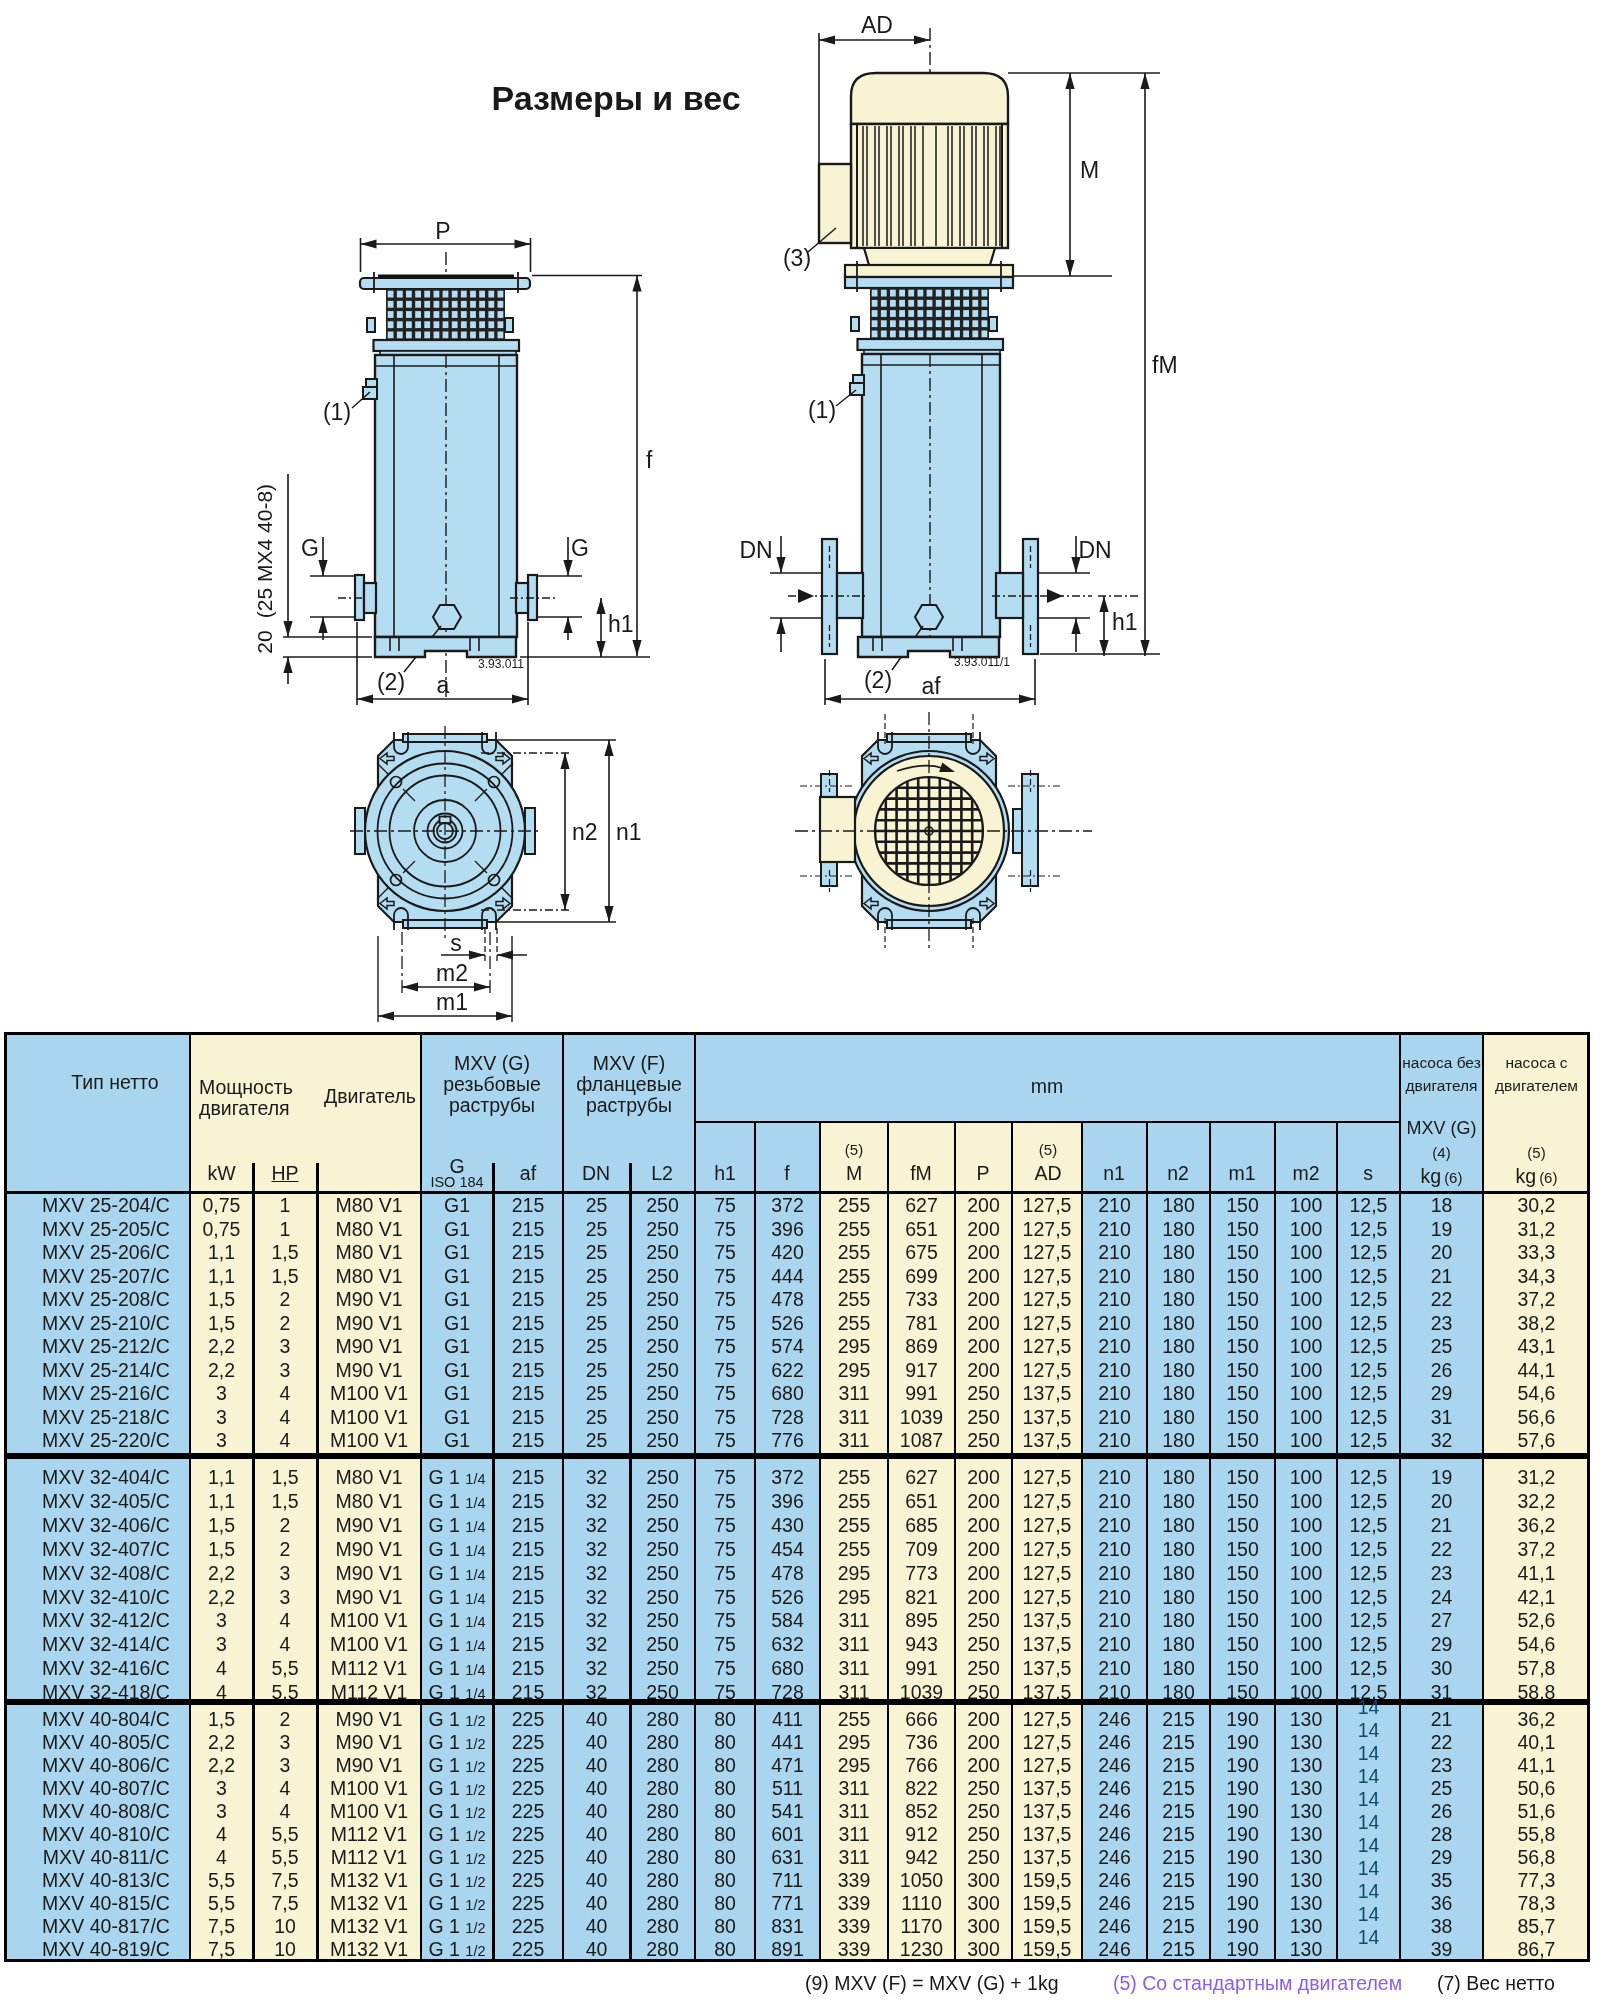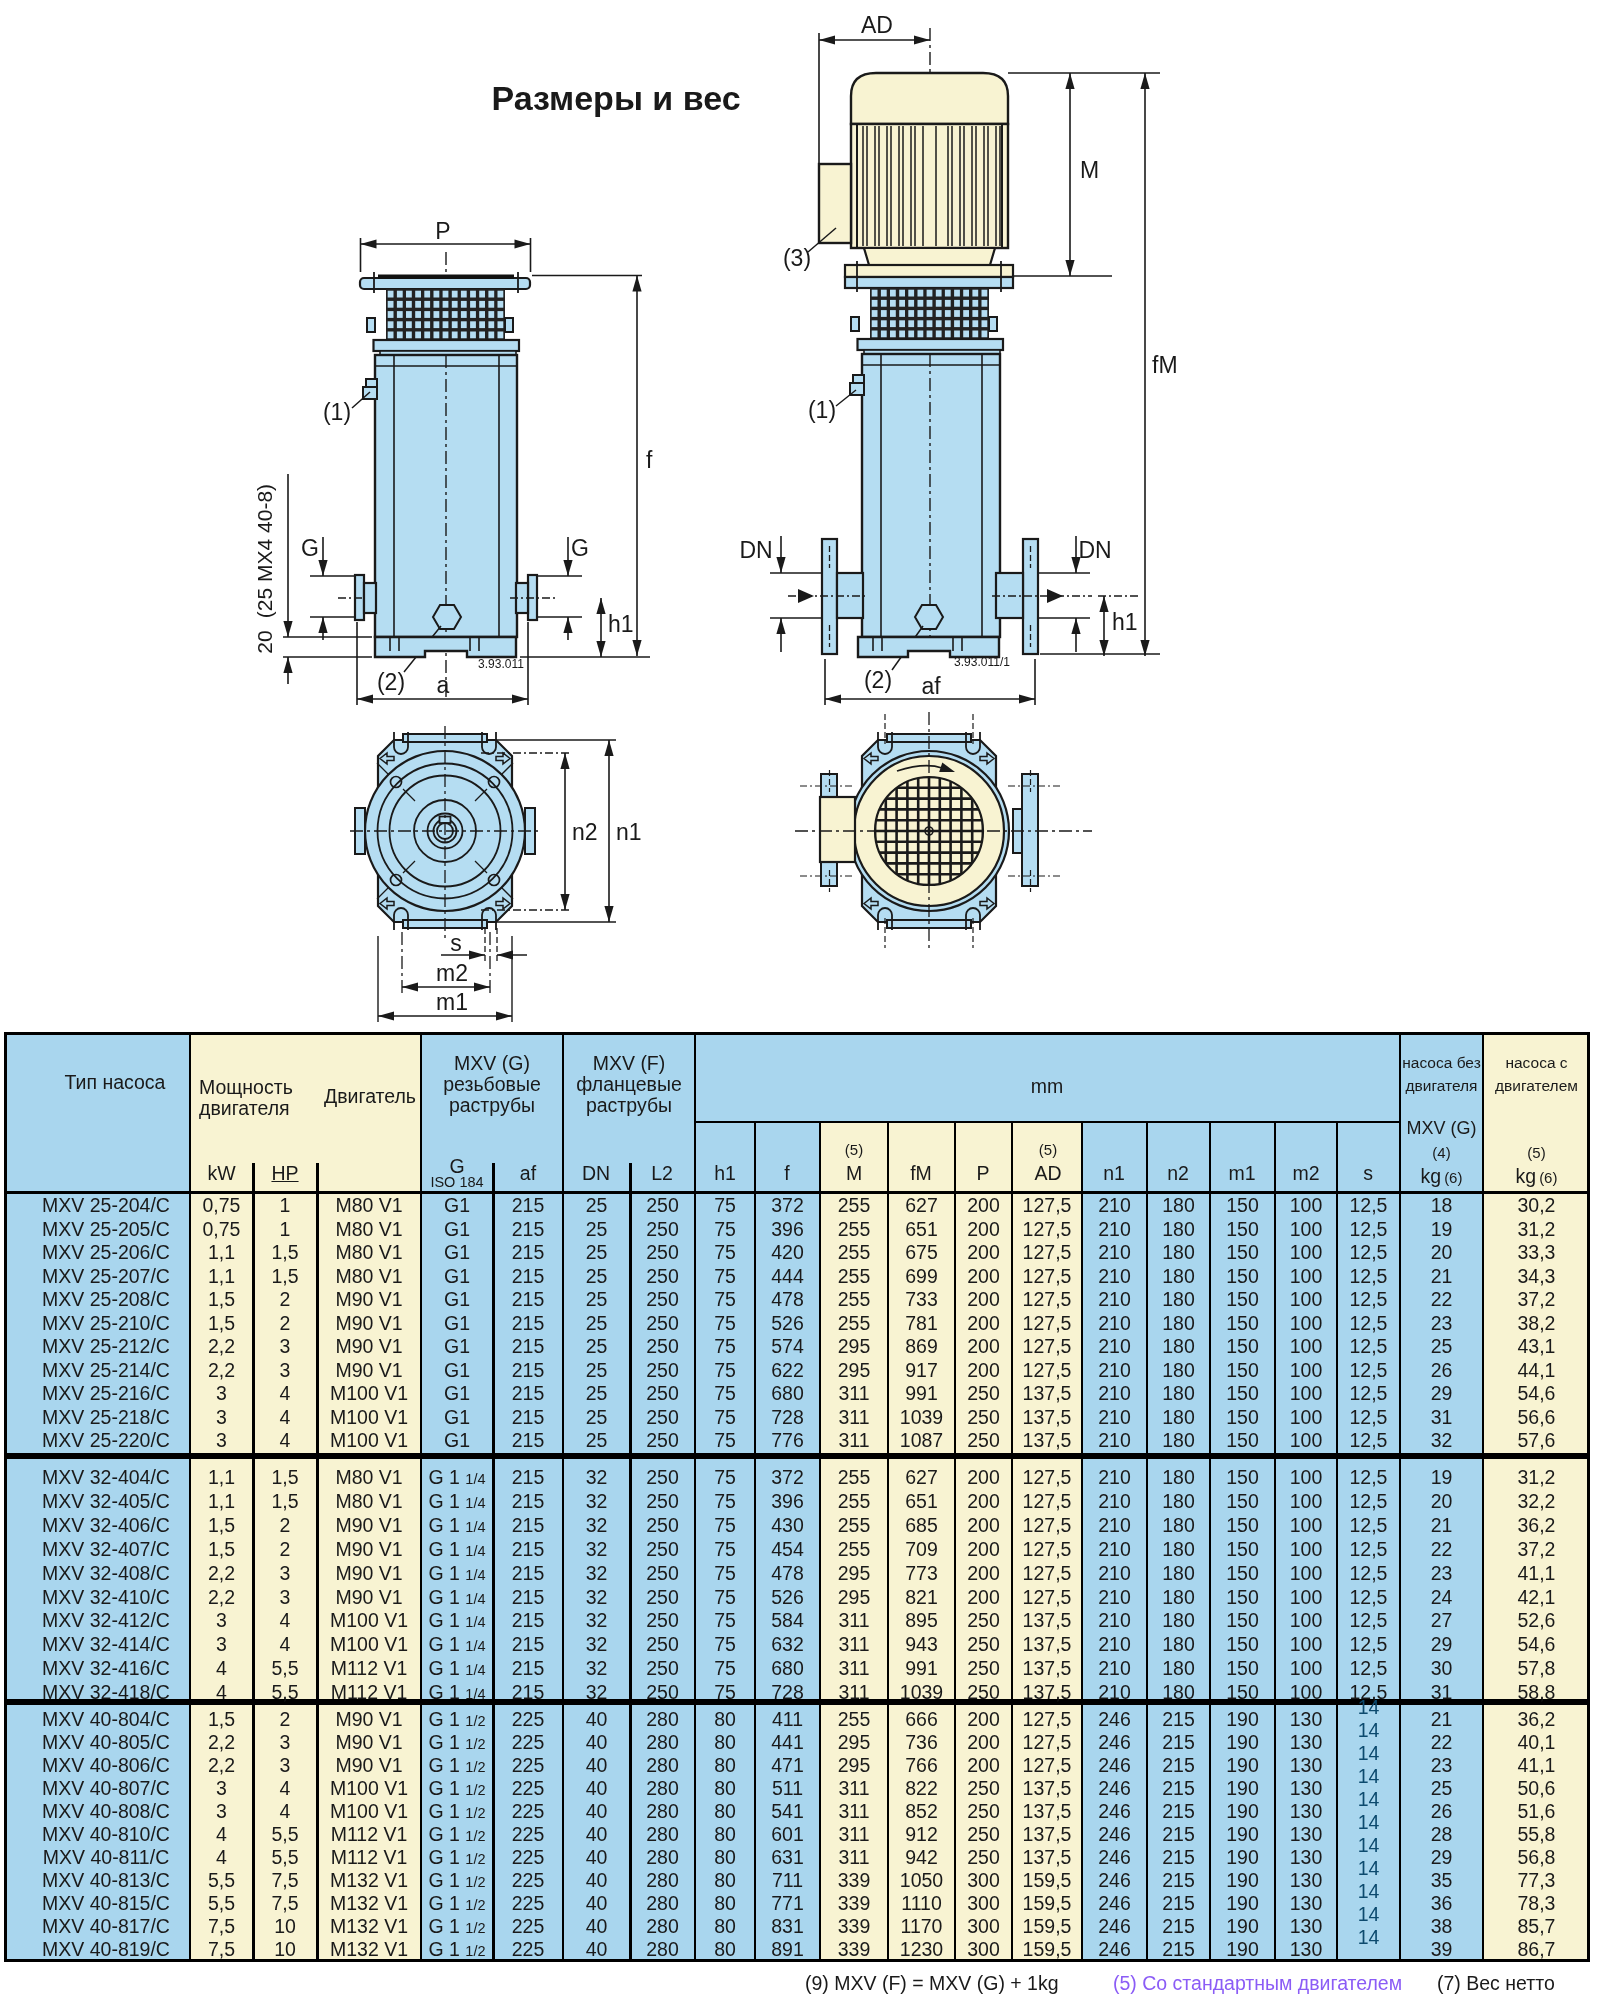--- a/index.html
+++ b/index.html
@@ -497,21 +497,21 @@
 <div style="position:absolute;left:1080.7px;top:1122px;width:2.6px;height:840px;background:#000;"></div>
 <div style="position:absolute;left:1145.7px;top:1122px;width:2.6px;height:840px;background:#000;"></div>
 <div style="position:absolute;left:1208.7px;top:1122px;width:2.6px;height:840px;background:#000;"></div>
 <div style="position:absolute;left:1273.7px;top:1122px;width:2.6px;height:840px;background:#000;"></div>
 <div style="position:absolute;left:1335.7px;top:1122px;width:2.6px;height:840px;background:#000;"></div>
 <div style="position:absolute;left:695px;top:1121px;width:705px;height:2.4px;background:#000;"></div>
 <div style="position:absolute;left:4px;top:1191px;width:1586px;height:2.6px;background:#000;"></div>
 <div style="position:absolute;left:4px;top:1453px;width:1586px;height:6px;background:#000;"></div>
 <div style="position:absolute;left:4px;top:1699px;width:1586px;height:6px;background:#000;"></div>
 <div style="position:absolute;left:4px;top:1032px;width:1586px;height:930px;border:3px solid #000;box-sizing:border-box;"></div>
-<div style="position:absolute;left:15.0px;top:1070.96px;width:200px;text-align:center;font-size:19.5px;line-height:23.4px;color:#1a1a1a;">Тип насоса</div>
+<div style="position:absolute;left:15.0px;top:1070.96px;width:200px;text-align:center;font-size:19.5px;line-height:23.4px;color:#1a1a1a;">Тип нетто</div>
 <div style="position:absolute;left:199px;top:1077px;font-size:19.5px;line-height:21px;color:#1a1a1a;">Мощность<br>двигателя</div>
 <div style="position:absolute;left:270.0px;top:1084.96px;width:200px;text-align:center;font-size:19.5px;line-height:23.4px;color:#1a1a1a;">Двигатель</div>
 <div style="position:absolute;left:421px;top:1053px;width:142px;text-align:center;font-size:19.5px;line-height:21px;color:#1a1a1a;">MXV (G)<br>резьбовые<br>раструбы</div>
 <div style="position:absolute;left:563px;top:1053px;width:132px;text-align:center;font-size:19.5px;line-height:21px;color:#1a1a1a;">MXV (F)<br>фланцевые<br>раструбы</div>
 <div style="position:absolute;left:947.0px;top:1074.96px;width:200px;text-align:center;font-size:19.5px;line-height:23.4px;color:#1a1a1a;">mm</div>
 <div style="position:absolute;left:121.5px;top:1162.8px;width:200px;text-align:center;font-size:19.5px;line-height:21.5px;color:#1a1a1a;white-space:nowrap;">kW</div>
 <div style="position:absolute;left:185.0px;top:1162.8px;width:200px;text-align:center;font-size:19.5px;line-height:21.5px;color:#1a1a1a;white-space:nowrap;text-decoration:underline;">HP</div>
 <div style="position:absolute;left:428.0px;top:1162.8px;width:200px;text-align:center;font-size:19.5px;line-height:21.5px;color:#1a1a1a;white-space:nowrap;">af</div>
 <div style="position:absolute;left:496.0px;top:1162.8px;width:200px;text-align:center;font-size:19.5px;line-height:21.5px;color:#1a1a1a;white-space:nowrap;">DN</div>
 <div style="position:absolute;left:562.0px;top:1162.8px;width:200px;text-align:center;font-size:19.5px;line-height:21.5px;color:#1a1a1a;white-space:nowrap;">L2</div>

